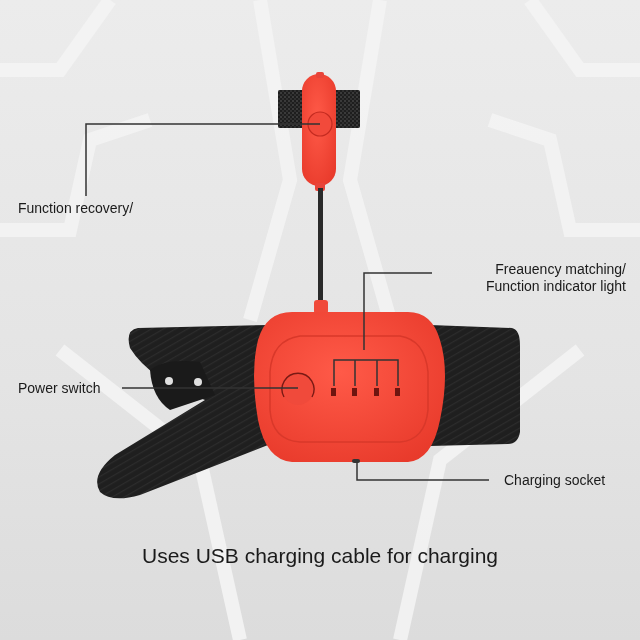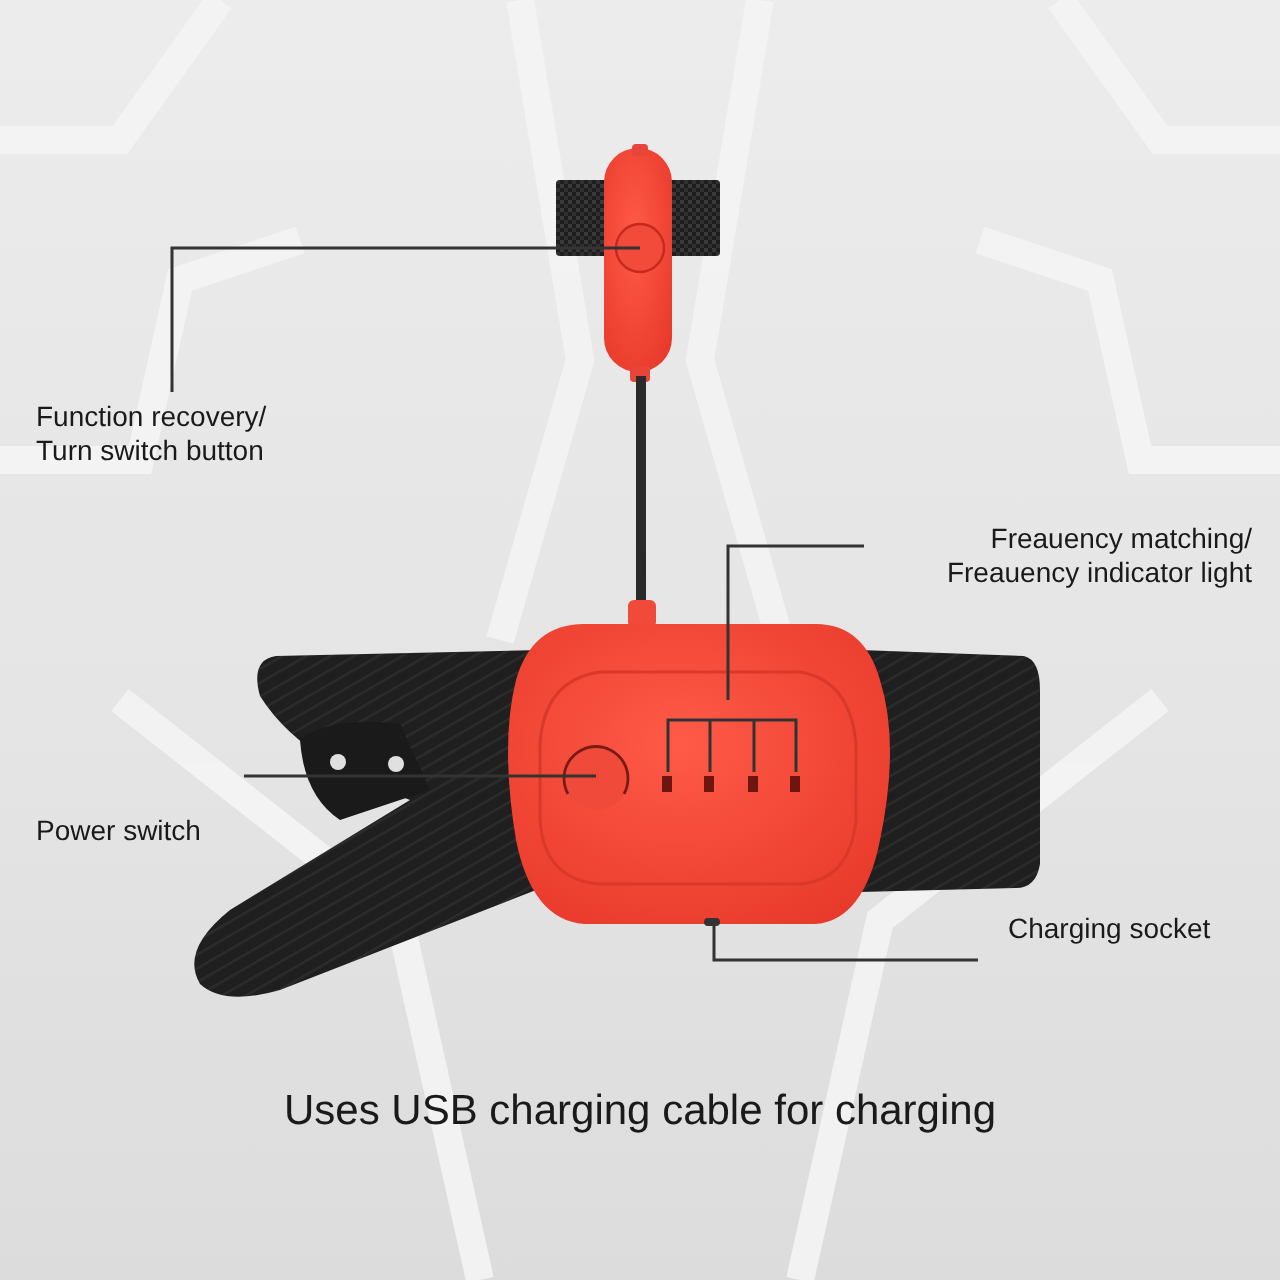--- a/index.html
+++ b/index.html
@@ -90,26 +90,25 @@
       <polyline points="334,386 334,360 398,360 398,386"></polyline>
       <line x1="355" y1="360" x2="355" y2="386"></line>
       <line x1="377" y1="360" x2="377" y2="386"></line>
       <line x1="122" y1="388" x2="298" y2="388"></line>
       <polyline points="357,463 357,480 489,480"></polyline>
     </g>
   </svg>
 
   <div class="label" style="left:18px;top:200px;">
     <div>Function recovery/</div>
-    <div>Turn switch button</div>
   </div>
 
   <div class="label right" style="right:14px;top:261px;">
     <div>Freauency matching/</div>
-    <div>Freauency indicator light</div>
+    <div>Function indicator light</div>
   </div>
 
-  <div class="label" style="left:18px;top:380px;margin-top:27px;">Power switch</div>
+  <div class="label" style="left:18px;top:380px;">Power switch</div>
 
-  <div class="label" style="left:504px;top:456px;">Charging socket</div>
+  <div class="label" style="left:504px;top:472px;">Charging socket</div>
 
   <div class="caption" style="top:542px;">Uses USB charging cable for charging</div>
 </div>
 
 </body></html>

